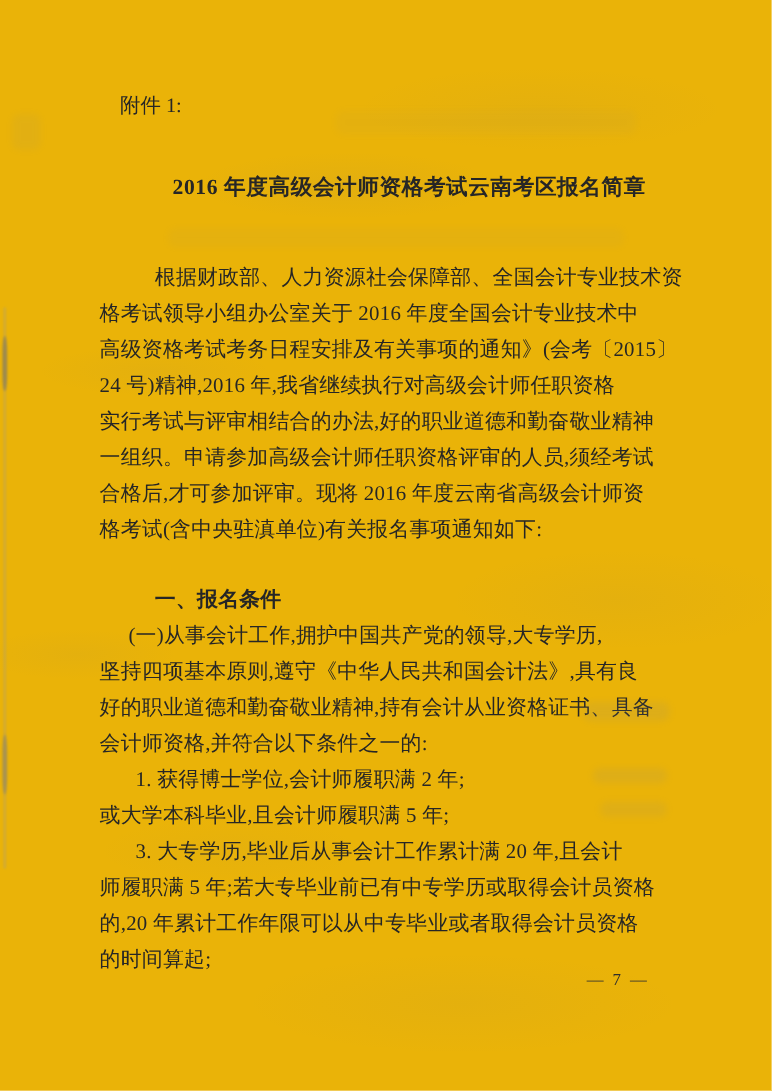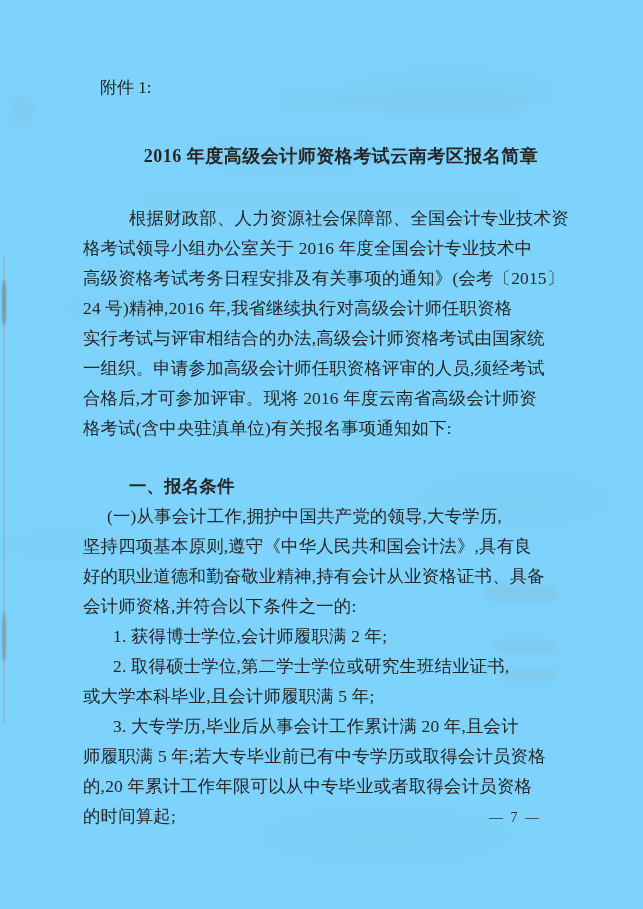--- a/index.html
+++ b/index.html
@@ -2,21 +2,21 @@
 <html><head>
 <meta charset="utf-8">
 <style>
   html, body { margin: 0; padding: 0; }
   body { background: #ffffff; }
 
   .page {
     position: relative;
     width: 643px;
     height: 909px;
-    background: #7dd3fc;
+    background: #eab308;
     overflow: hidden;
     font-family: "Liberation Serif", "DejaVu Serif", serif;
     color: #262626;
   }
 
   
   .page::before {
     content: "";
     position: absolute;
     inset: 0;
@@ -49,21 +49,21 @@
     font-size: 18px;
     font-weight: bold;
     letter-spacing: 0.5px;
     line-height: 34px;
     white-space: nowrap;
   }
 
   .body-text {
     position: absolute;
     left: 83px;
-    top: 203px;
+    top: 216px;
     width: 478px;
     font-size: 17.4px;
   }
 
   .line {
     height: 30px;
     line-height: 30px;
     white-space: nowrap;
     letter-spacing: 0.2px;
   }
@@ -138,35 +138,34 @@
 
   <div class="attachment-label">附件 1:</div>
 
   <div class="doc-title">2016 年度高级会计师资格考试云南考区报名简章</div>
 
   <div class="body-text">
     <div class="line ind-a">根据财政部、人力资源社会保障部、全国会计专业技术资</div>
     <div class="line">格考试领导小组办公室关于 2016 年度全国会计专业技术中</div>
     <div class="line">高级资格考试考务日程安排及有关事项的通知》(会考〔2015〕</div>
     <div class="line">24 号)精神,2016 年,我省继续执行对高级会计师任职资格</div>
-    <div class="line">实行考试与评审相结合的办法,高级会计师资格考试由国家统</div>
+    <div class="line">实行考试与评审相结合的办法,好的职业道德和勤奋敬业精神</div>
     <div class="line">一组织。申请参加高级会计师任职资格评审的人员,须经考试</div>
     <div class="line">合格后,才可参加评审。现将 2016 年度云南省高级会计师资</div>
     <div class="line">格考试(含中央驻滇单位)有关报名事项通知如下:</div>
 
     <div class="line ind-a heading">一、报名条件</div>
 
     <div class="line ind-b">(一)从事会计工作,拥护中国共产党的领导,大专学历,</div>
     <div class="line">坚持四项基本原则,遵守《中华人民共和国会计法》,具有良</div>
     <div class="line">好的职业道德和勤奋敬业精神,持有会计从业资格证书、具备</div>
     <div class="line">会计师资格,并符合以下条件之一的:</div>
 
     <div class="line ind-c">1. 获得博士学位,会计师履职满 2 年;</div>
 
-    <div class="line ind-c">2. 取得硕士学位,第二学士学位或研究生班结业证书,</div>
     <div class="line">或大学本科毕业,且会计师履职满 5 年;</div>
 
     <div class="line ind-c">3. 大专学历,毕业后从事会计工作累计满 20 年,且会计</div>
     <div class="line">师履职满 5 年;若大专毕业前已有中专学历或取得会计员资格</div>
     <div class="line">的,20 年累计工作年限可以从中专毕业或者取得会计员资格</div>
     <div class="line">的时间算起;</div>
   </div>
 
   <div class="page-number">— 7 —</div>
 

